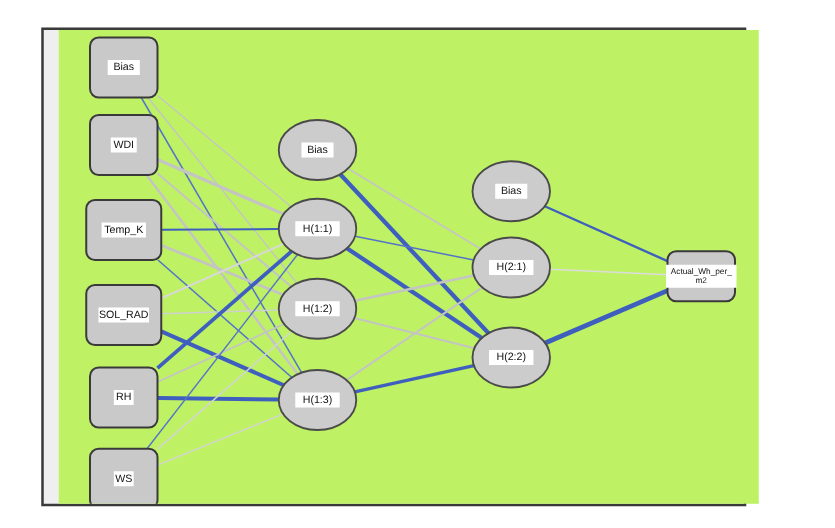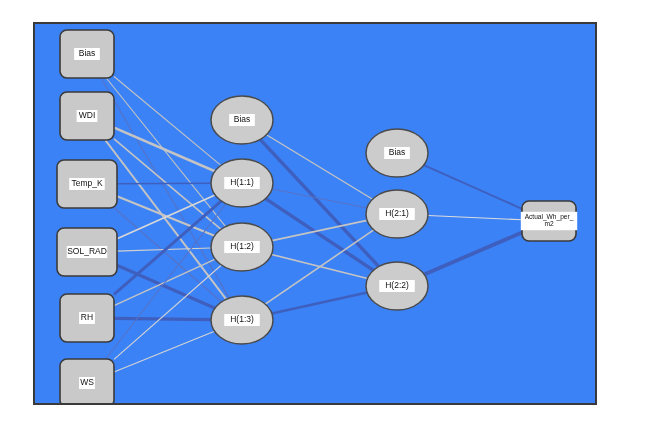--- a/index.html
+++ b/index.html
@@ -26,25 +26,25 @@
     left: 33px;
     top: 22px;
     width: 564px;
     height: 383px;
     background: #efefef;
     border: 2px solid #3a3a3a;
     box-sizing: border-box;
   }
   #panel-inner {
     position: absolute;
-    left: 0;
+    left: 12px;
     top: 0;
     width: 100%;
     height: 100%;
-    background: #3b82f6;
+    background: #bef264;
   }
   svg#net {
     position: absolute;
     left: 0;
     top: 0;
     width: 100%;
     height: 100%;
     display: block;
   }
   

